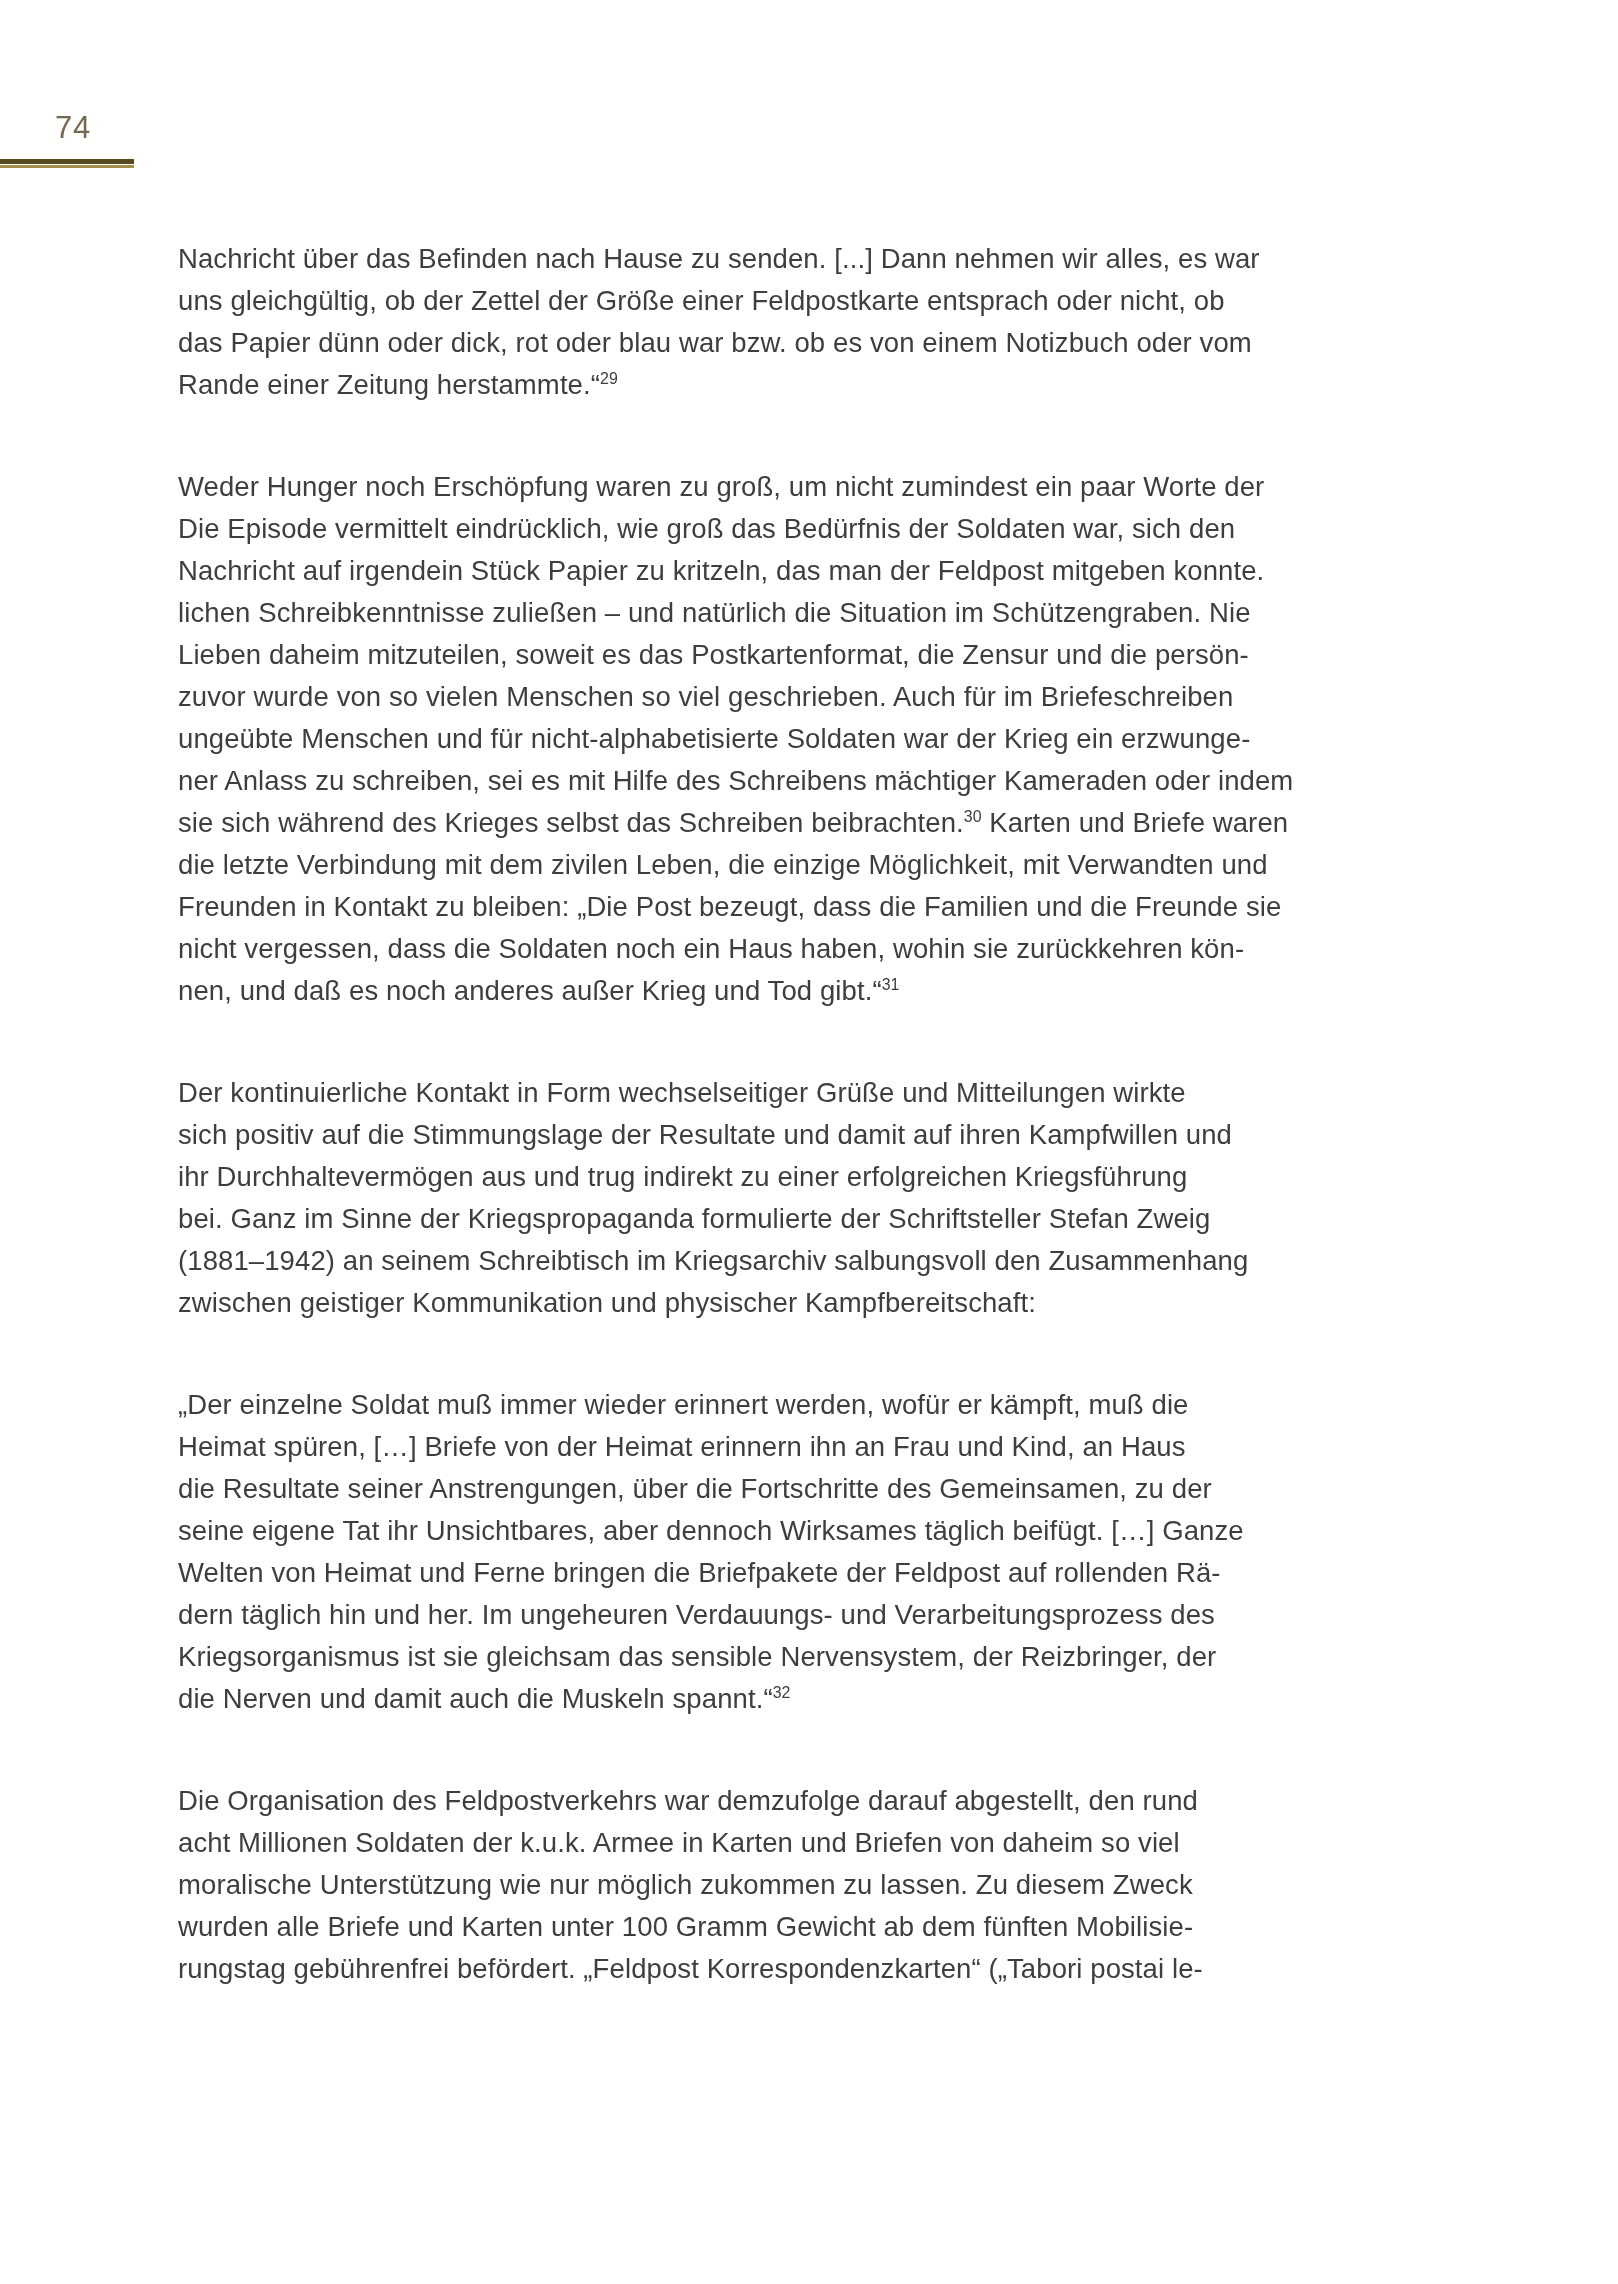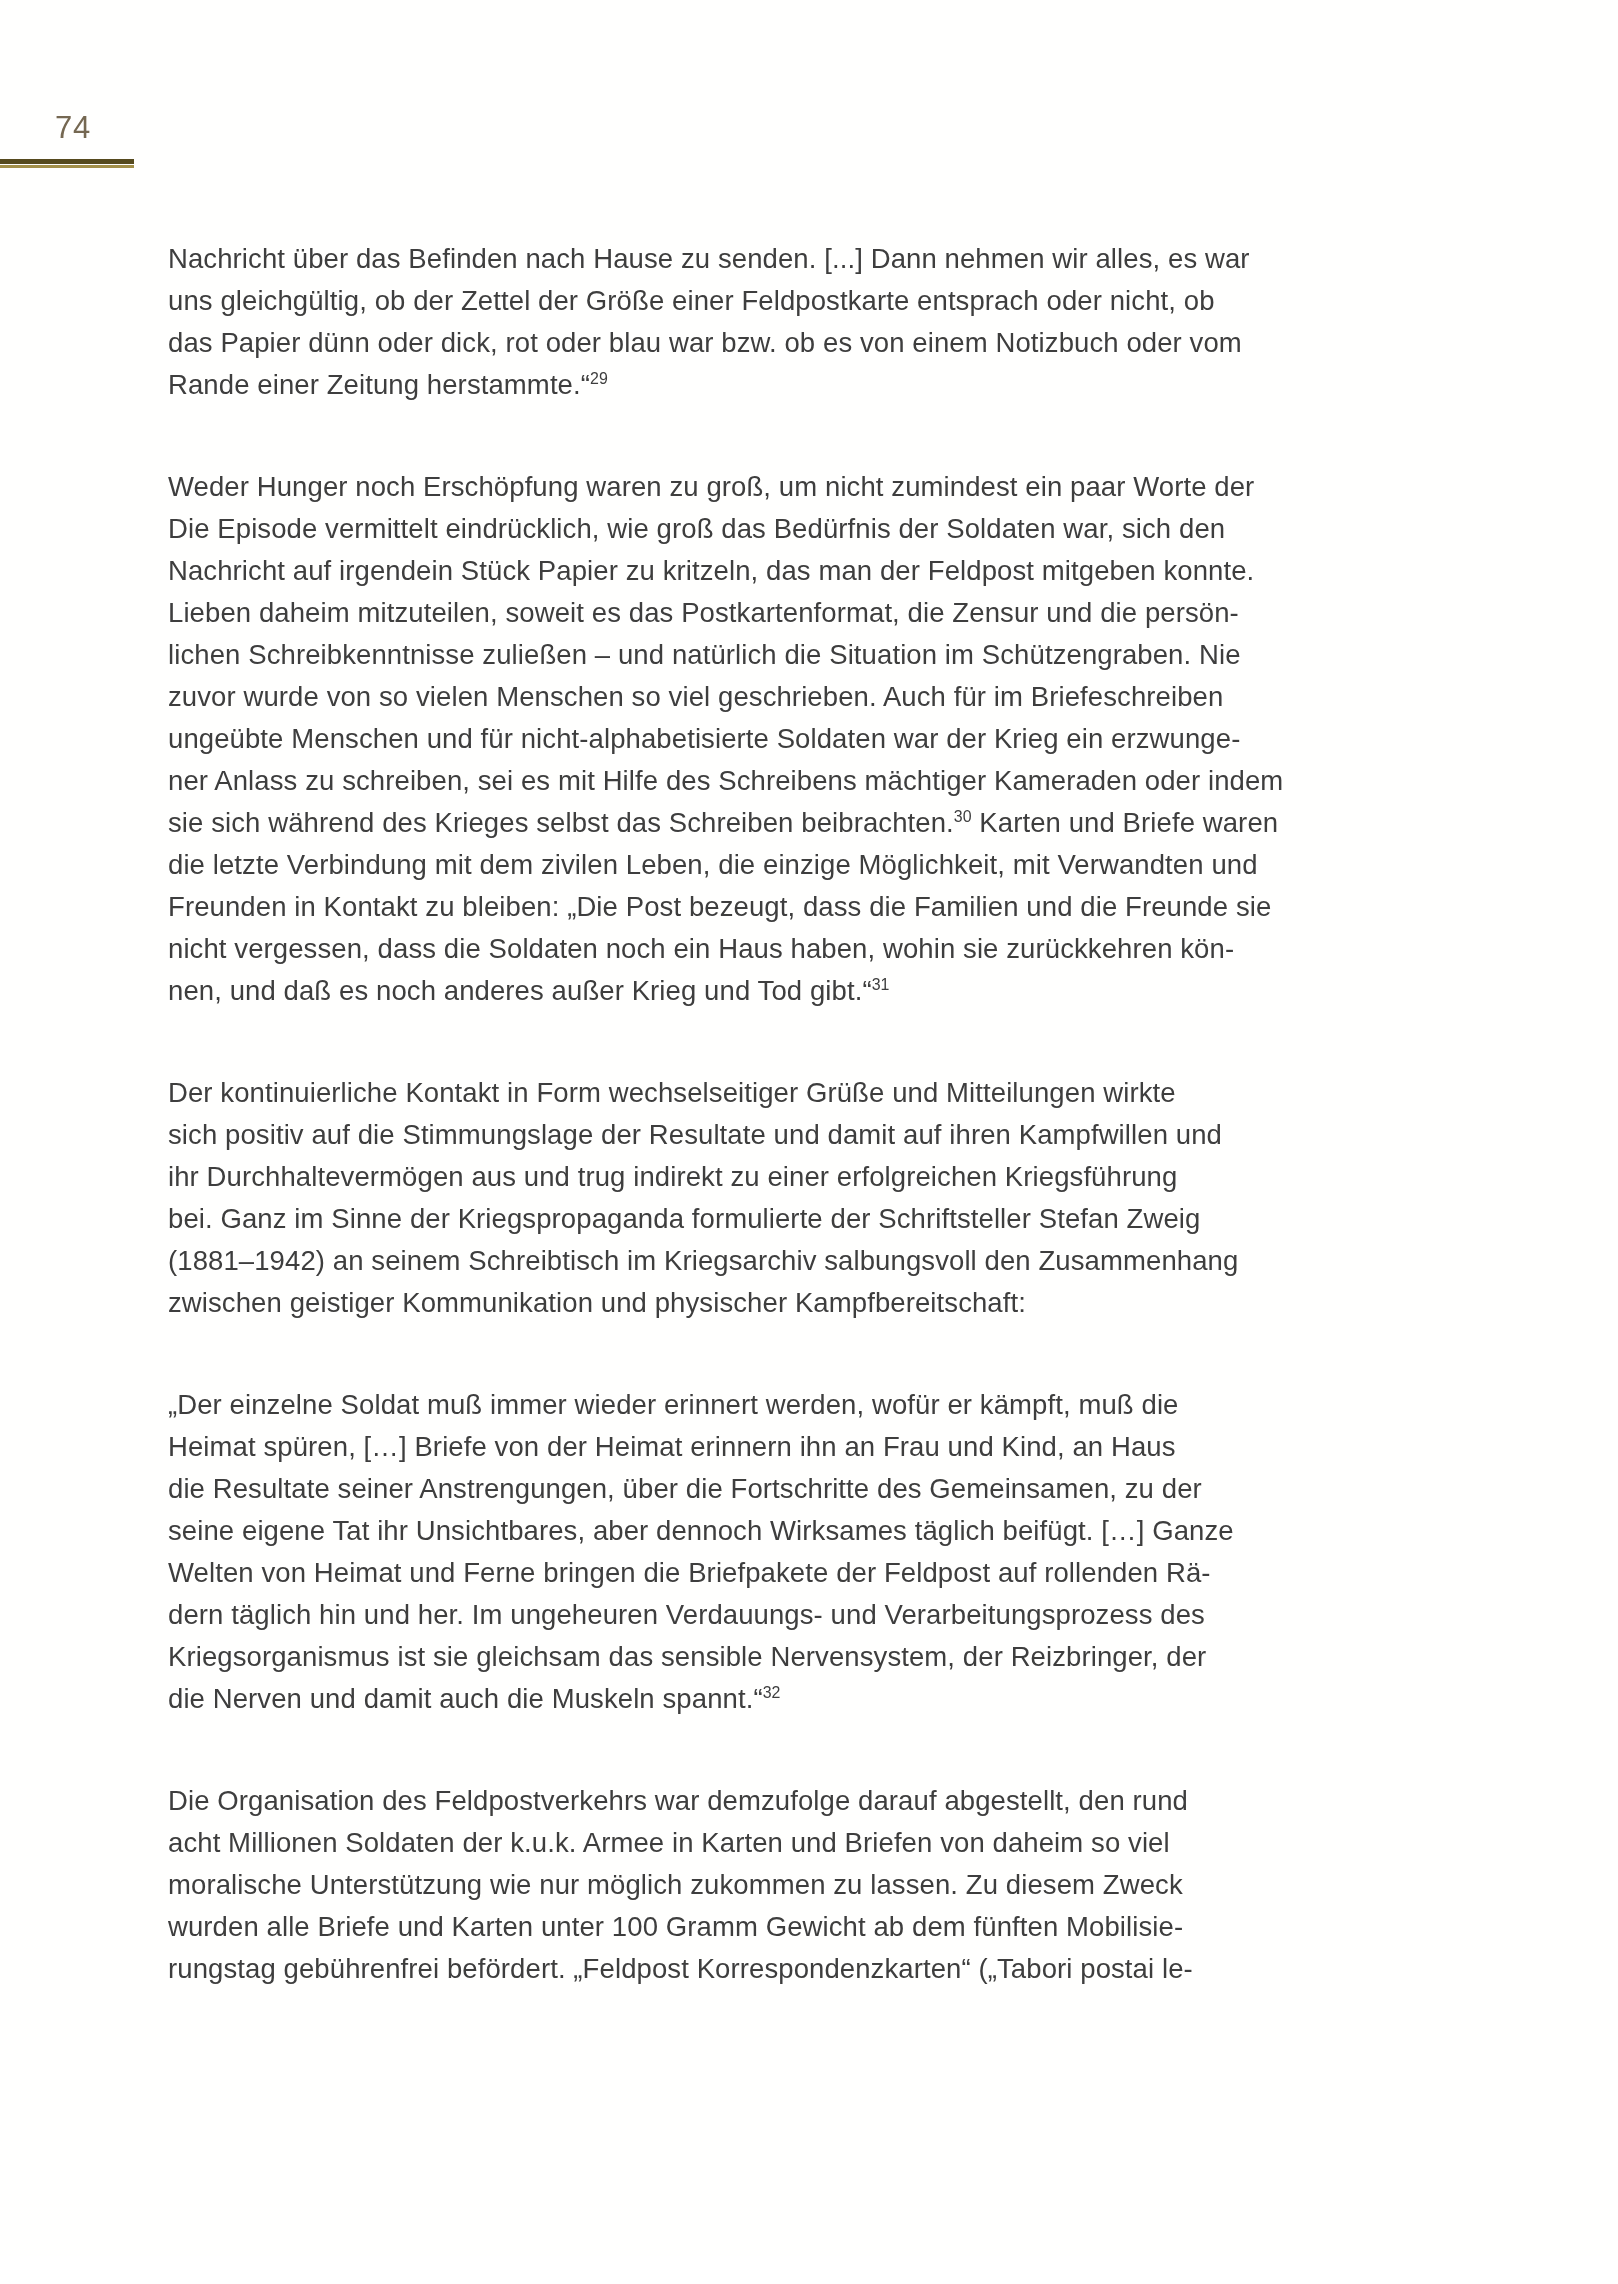--- a/index.html
+++ b/index.html
@@ -38,21 +38,21 @@
     position: absolute;
     left: 168px;
     top: 238px;
     width: 1327px;
     font-size: 27.5px;
     font-weight: 300;
     line-height: 42px;
     color: #3e3e3e;
     letter-spacing: 0.1px;
   }
-  .paragraph { margin: 0 0 60px 0; }
+  .paragraph { margin: 0 0 60px 10px; }
   .paragraph:last-child { margin-bottom: 0; }
   .line { white-space: nowrap; }
   .line sup {
     font-size: 0.58em;
     line-height: 0;
     vertical-align: super;
     letter-spacing: 0;
   }
 </style>
 </head>
@@ -71,22 +71,22 @@
       <div class="paragraph">
         <div class="line">Nachricht über das Befinden nach Hause zu senden. [...] Dann nehmen wir alles, es war</div>
         <div class="line">uns gleichgültig, ob der Zettel der Größe einer Feldpostkarte entsprach oder nicht, ob</div>
         <div class="line">das Papier dünn oder dick, rot oder blau war bzw. ob es von einem Notizbuch oder vom</div>
         <div class="line">Rande einer Zeitung herstammte.“<sup>29</sup></div>
       </div>
       <div class="paragraph">
         <div class="line">Weder Hunger noch Erschöpfung waren zu groß, um nicht zumindest ein paar Worte der</div>
         <div class="line">Die Episode vermittelt eindrücklich, wie groß das Bedürfnis der Soldaten war, sich den</div>
         <div class="line">Nachricht auf irgendein Stück Papier zu kritzeln, das man der Feldpost mitgeben konnte.</div>
+        <div class="line">lichen Schreibkenntnisse zuließen – und natürlich die Situation im Schützengraben. Nie</div>
         <div class="line">Lieben daheim mitzuteilen, soweit es das Postkartenformat, die Zensur und die persön-</div>
-        <div class="line">lichen Schreibkenntnisse zuließen – und natürlich die Situation im Schützengraben. Nie</div>
         <div class="line">zuvor wurde von so vielen Menschen so viel geschrieben. Auch für im Briefeschreiben</div>
         <div class="line">ungeübte Menschen und für nicht-alphabetisierte Soldaten war der Krieg ein erzwunge-</div>
         <div class="line">ner Anlass zu schreiben, sei es mit Hilfe des Schreibens mächtiger Kameraden oder indem</div>
         <div class="line">sie sich während des Krieges selbst das Schreiben beibrachten.<sup>30</sup> Karten und Briefe waren</div>
         <div class="line">die letzte Verbindung mit dem zivilen Leben, die einzige Möglichkeit, mit Verwandten und</div>
         <div class="line">Freunden in Kontakt zu bleiben: „Die Post bezeugt, dass die Familien und die Freunde sie</div>
         <div class="line">nicht vergessen, dass die Soldaten noch ein Haus haben, wohin sie zurückkehren kön-</div>
         <div class="line">nen, und daß es noch anderes außer Krieg und Tod gibt.“<sup>31</sup></div>
       </div>
       <div class="paragraph">

